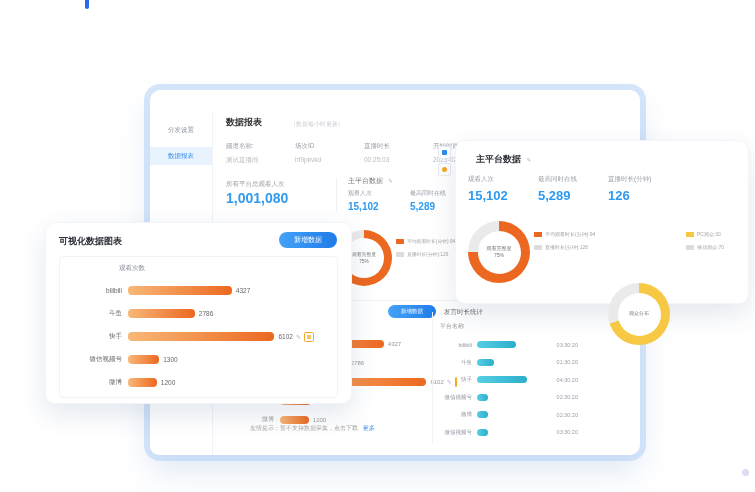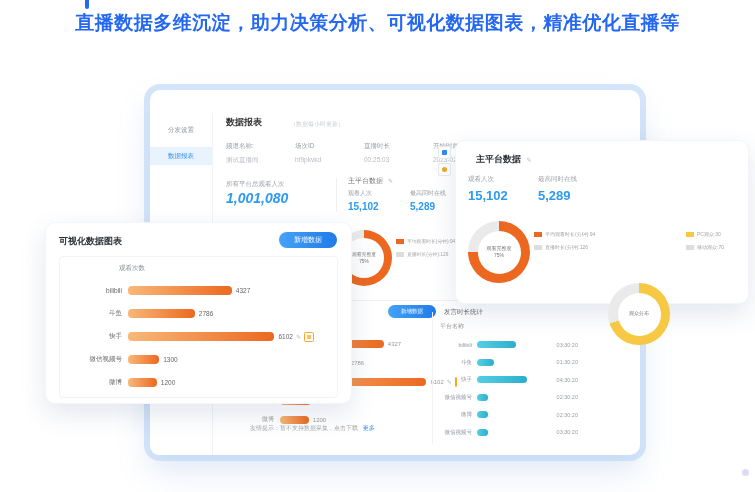--- a/index.html
+++ b/index.html
@@ -24,21 +24,21 @@
   .side-item.active{background:#E8F3FE;color:#2E8CF0;}
 
   .page-heading{left:76px;top:26px;font-size:9px;font-weight:700;color:#333;}
   .page-note{left:140px;top:30px;font-size:6px;color:#C9CDD3;}
   .info-row{left:76px;top:52px;display:flex;}
   .info-col{width:69px;}
   .info-label{font-size:6.5px;color:#9AA0A8;}
   .info-value{font-size:6.5px;color:#B8BCC2;margin-top:5px;}
 
   .total-label{left:76px;top:90px;font-size:6.5px;color:#9AA0A8;}
-  .total-value{left:76px;top:100px;font-size:14px;font-weight:600;color:var(--stat-blue,#2E9AF0);font-style:italic;}
+  .total-value{left:76px;top:100px;font-size:14px;font-weight:600;color:var(--stat-blue,#2E9AF0);}
   .vdiv1{left:186px;top:88px;height:34px;border-left:1px solid #F0F0F0;}
   .main-heading{left:198px;top:86px;font-size:7px;color:#777;}
   .edit-glyph{color:#B9BEC6;font-size:6px;margin-left:3px;}
   .main-stats{left:198px;top:99px;display:flex;}
   .ms-col{width:62px;}
   .ms-label{font-size:6px;color:#9AA0A8;}
   .ms-value{font-size:10px;font-weight:600;color:var(--stat-blue,#2E9AF0);margin-top:3px;}
 
   .mini-icons{left:288px;top:56px;display:flex;flex-direction:column;gap:4px;}
   .mini-box{width:11px;height:11px;border:1px solid #E8EAEE;border-radius:2px;background:#fff;display:flex;align-items:center;justify-content:center;cursor:pointer;}
@@ -114,21 +114,20 @@
   .donut1 .donut-hole,.donut2 .donut-hole{inset:9.5px;}
   .legend1{left:78px;top:90px;}
   .legend2{left:230px;top:90px;}
 </style>
 </head>
 <body>
 
 <div id="stage">
 
   <div class="abs" id="tick"></div>
-  <div class="abs" id="headline">直播数据多维沉淀，助力决策分析、可视化数据图表，精准优化直播等</div>
 
   <div class="abs" id="window">
 
     <div class="abs sidebar">
         <div class="side-item">
         <span>分发设置</span>
       </div>
         <div class="side-item active">
         <span>数据报表</span>
       </div>
@@ -328,20 +327,24 @@
     </div>
     <div class="abs cr-stats">
         <div class="cr-col">
         <div class="cr-label">观看人次</div>
         <div class="cr-value">15,102</div>
       </div>
         <div class="cr-col">
         <div class="cr-label">最高同时在线</div>
         <div class="cr-value">5,289</div>
       </div>
+        <div class="cr-col">
+        <div class="cr-label">直播时长(分钟)</div>
+        <div class="cr-value">126</div>
+      </div>
       </div>
 
     <div class="abs donut donut1" style="background: conic-gradient(rgb(236, 104, 32) 0deg, rgb(236, 104, 32) 75%, rgb(234, 234, 234) 75%, rgb(234, 234, 234) 100%);">
       <div class="donut-hole">
         <div class="donut-line">观看完整度</div>
         <div class="donut-line">75%</div>
       </div>
     </div>
     <div class="abs legend1">
         <div class="legend-row">

